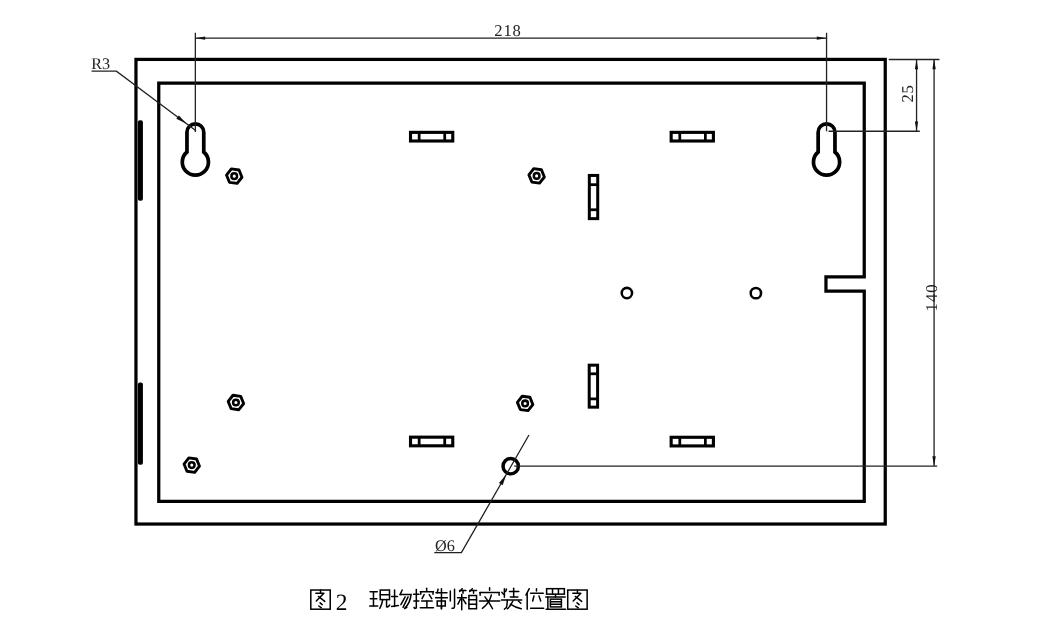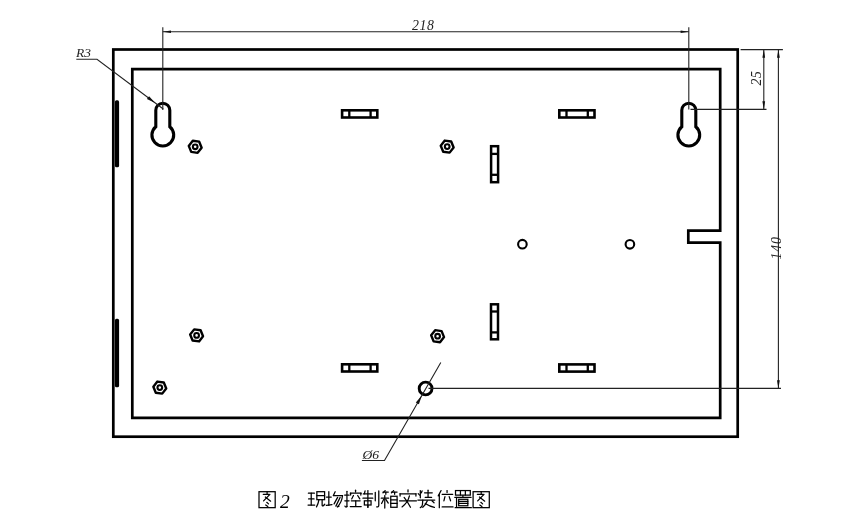--- a/index.html
+++ b/index.html
@@ -1,16 +1,16 @@
 <!DOCTYPE html>
 <html><head>
 <meta charset="utf-8">
 <style>
   html,body { margin:0; padding:0; background:#ffffff; }
-  #page { position:relative; width:686px; height:527px; background:#ffffff;font-style:italic; }
+  #page { position:relative; width:686px; height:527px; background:#ffffff; }
 </style>
 </head>
 <body>
 <div id="page">
 <svg width="866" height="527" viewBox="0 0 866 527">
 <rect x="0" y="0" width="866" height="527" fill="#ffffff"></rect>
 
 <rect x="113.3" y="49.5" width="624.4" height="387.2" fill="none" stroke="#000" stroke-width="2.7"></rect>
 
 <path d="M 132.3 69.2 H 720.2 V 230.7 H 688.3 V 242.7 H 720.2 V 417.8 H 132.3 Z" fill="none" stroke="#000" stroke-width="2.7"></path>

